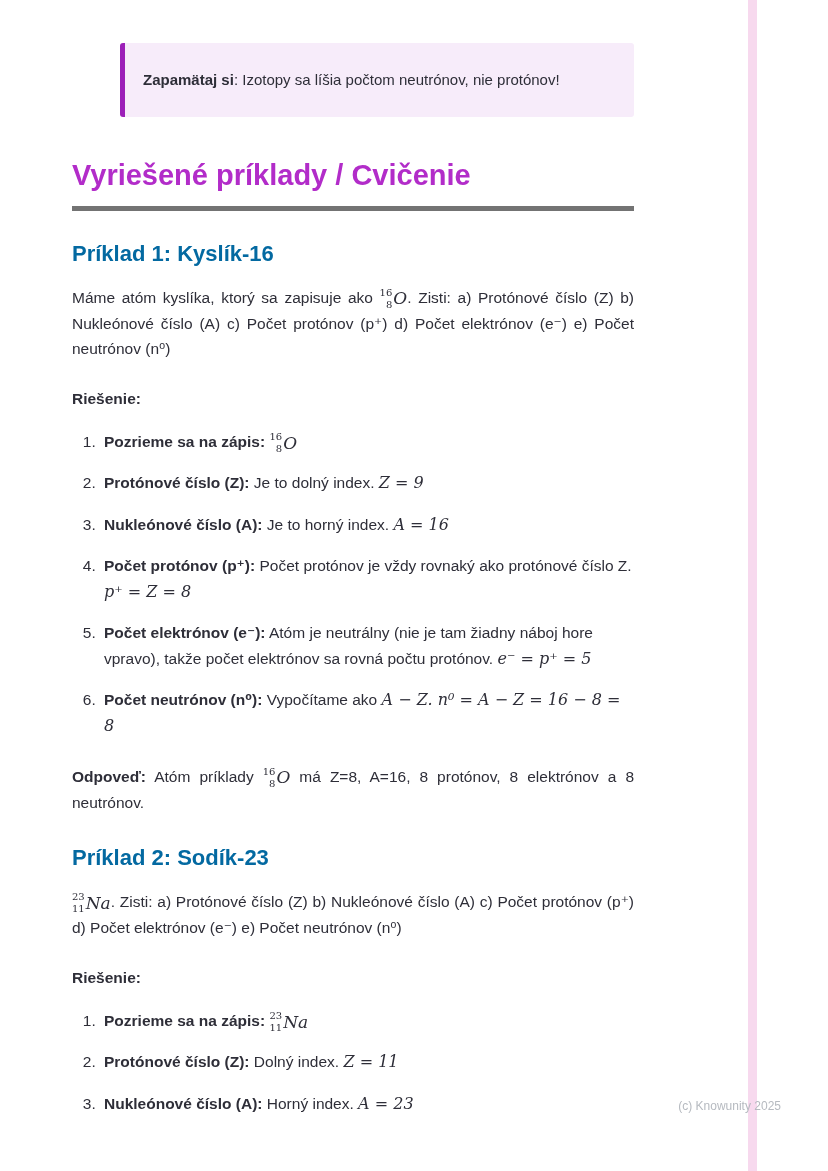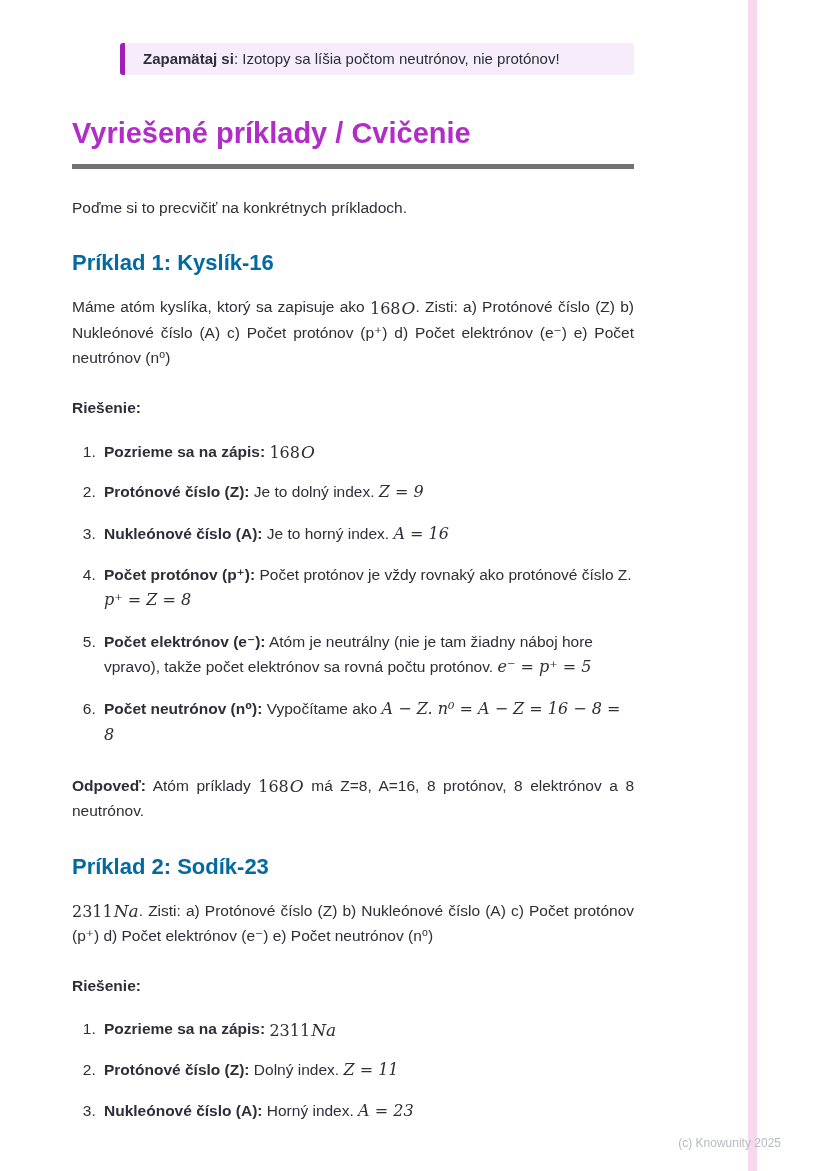--- a/index.html
+++ b/index.html
@@ -11,21 +11,21 @@
     font-family: "Liberation Sans", "DejaVu Sans", sans-serif;
     color: #2e2e38;
   }
   .content { position: absolute; left: 72px; top: 43px; width: 562px; }
 
   .callout {
     margin-left: 48px;
     background: #f7ecfa;
     border-left: 5px solid #9c1fb8;
     border-radius: 3px;
-    padding: 5px 18px;
+    padding: 26px 18px;
     font-size: 15px;
     line-height: 1.45;
     margin-bottom: 42px;
   }
   .bold-label { font-weight: 700; }
 
   h1 {
     font-size: 29px; font-weight: 700; color: #b22cc9;
     margin: 0; padding-bottom: 14px;
     border-bottom: 5px solid #737373;
@@ -46,48 +46,47 @@
     font-style: italic;
     font-size: 16px;
   }
   .nuclide {
     display: inline-flex; align-items: center;
     font-family: "DejaVu Serif", serif;
     vertical-align: middle;
     line-height: 1;
   }
   .nuclide-scripts {
-    display: inline-flex; flex-direction: row; align-items: flex-end;
-    font-size: 16px; line-height: 1.2; margin-right: 1px;
+    display: inline-flex; flex-direction: column; align-items: flex-end;
+    font-size: 10px; line-height: 1.2; margin-right: 1px;
   }
   .nuclide-symbol { font-style: italic; font-size: 17px; }
 
   .scrollbar {
     position: absolute; top: 0; bottom: 0; right: 71px; width: 9px;
     background: #f7d9ee; z-index: 1;
   }
   .footer {
-    position: absolute; right: 47px; top: 1136px;
+    position: absolute; right: 47px; top: 1099px;
     font-size: 12px; color: #b6bac0; z-index: 2;
   }
 </style>
 </head>
 <body>
 
 <div class="scrollbar"></div>
 
 <div class="content">
 
   <div class="callout">
     <span class="bold-label">Zapamätaj si</span><span>: Izotopy sa líšia počtom neutrónov, nie protónov!</span>
   </div>
 
   <h1>Vyriešené príklady / Cvičenie</h1>
 
-  <p class="intro para">Poďme si to precvičiť na konkrétnych príkladoch.</p>
 
   <h2>Príklad 1: Kyslík-16</h2>
 
   <p class="para">
     <span>Máme atóm kyslíka, ktorý sa zapisuje ako</span>
     <span class="nuclide">
         <span class="nuclide-scripts">
           <span>16</span>
           <span>8</span>
         </span>

